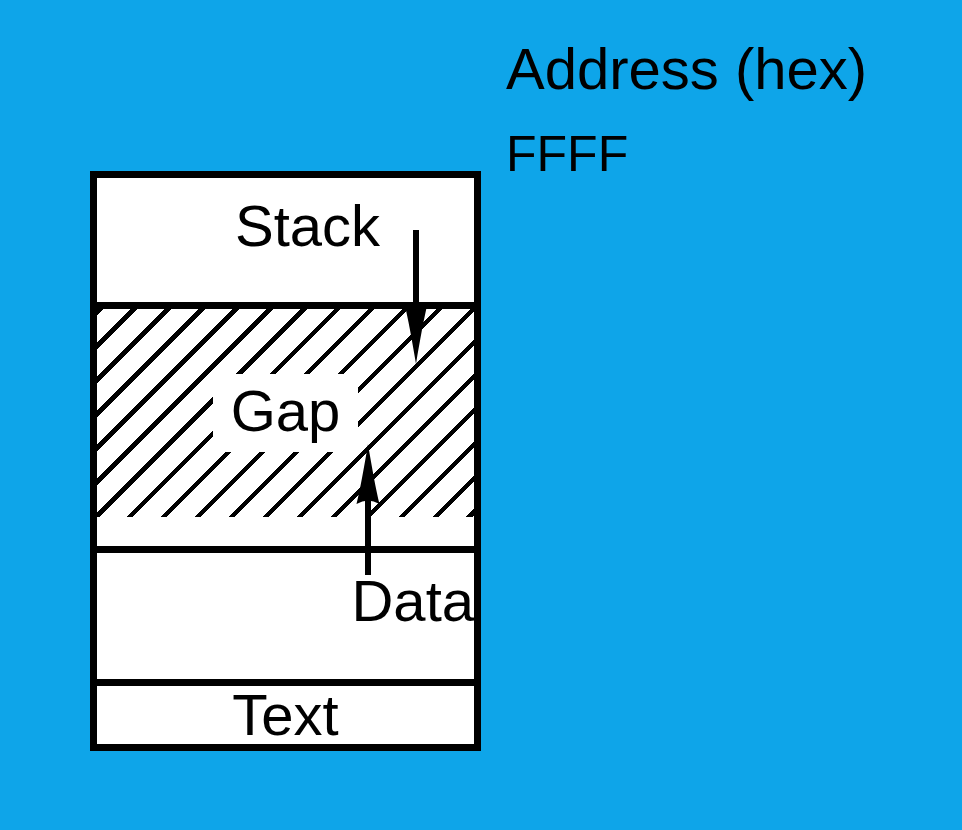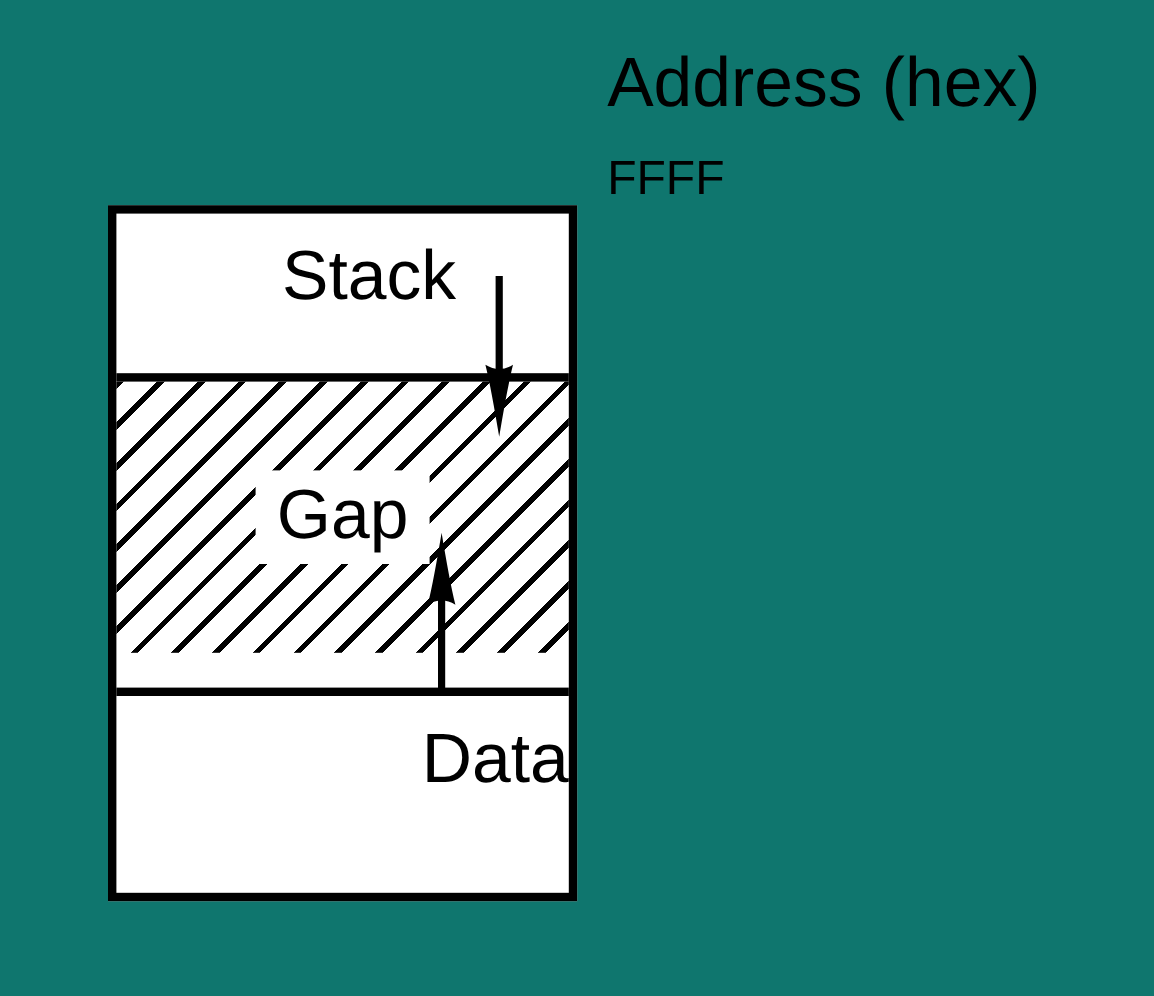--- a/index.html
+++ b/index.html
@@ -4,39 +4,39 @@
 <style>
   html, body {
     margin: 0;
     padding: 0;
     background: #ffffff;
   }
   .canvas {
     position: relative;
     width: 962px;
     height: 830px;
-    background: #0f766e;
+    background: #0ea5e9;
     font-family: "Liberation Sans", sans-serif;
     color: #000000;
     overflow: hidden;
   }
 
   
   .axis-label {
     position: absolute;
     left: 506px;
     top: 40px;
     font-size: 58px;
     line-height: 1;
     white-space: nowrap;
   }
   .addr {
     position: absolute;
     left: 506px;
-    font-size: 40px;
+    font-size: 50px;
     line-height: 1;
     white-space: nowrap;
   }
   .addr-top    { top: 129px; }
   .addr-bottom { top: 716px; }
 
   
   .memory-box {
     position: absolute;
     left: 90px;
@@ -106,20 +106,23 @@
   <div class="memory-box">
     <div class="section section-stack">
       <span class="section-label">Stack</span>
     </div>
     <div class="section section-gap hatched">
       <span class="section-label gap-label">Gap</span>
     </div>
     <div class="section section-data">
       <span class="section-label">Data</span>
     </div>
+    <div class="section section-text">
+      <span class="section-label">Text</span>
+    </div>
   </div>
 
   <svg class="arrows" viewBox="0 0 962 830" xmlns="http://www.w3.org/2000/svg">
 
     <g>
       <line x1="416" y1="230" x2="416" y2="318" stroke="#000000" stroke-width="6"></line>
       <path d="M 416 364 C 412 340 408 318 404.5 304 Q 416 311 427.5 304 C 424 318 420 340 416 364 Z" fill="#000000"></path>
     </g>
 
     <g>

